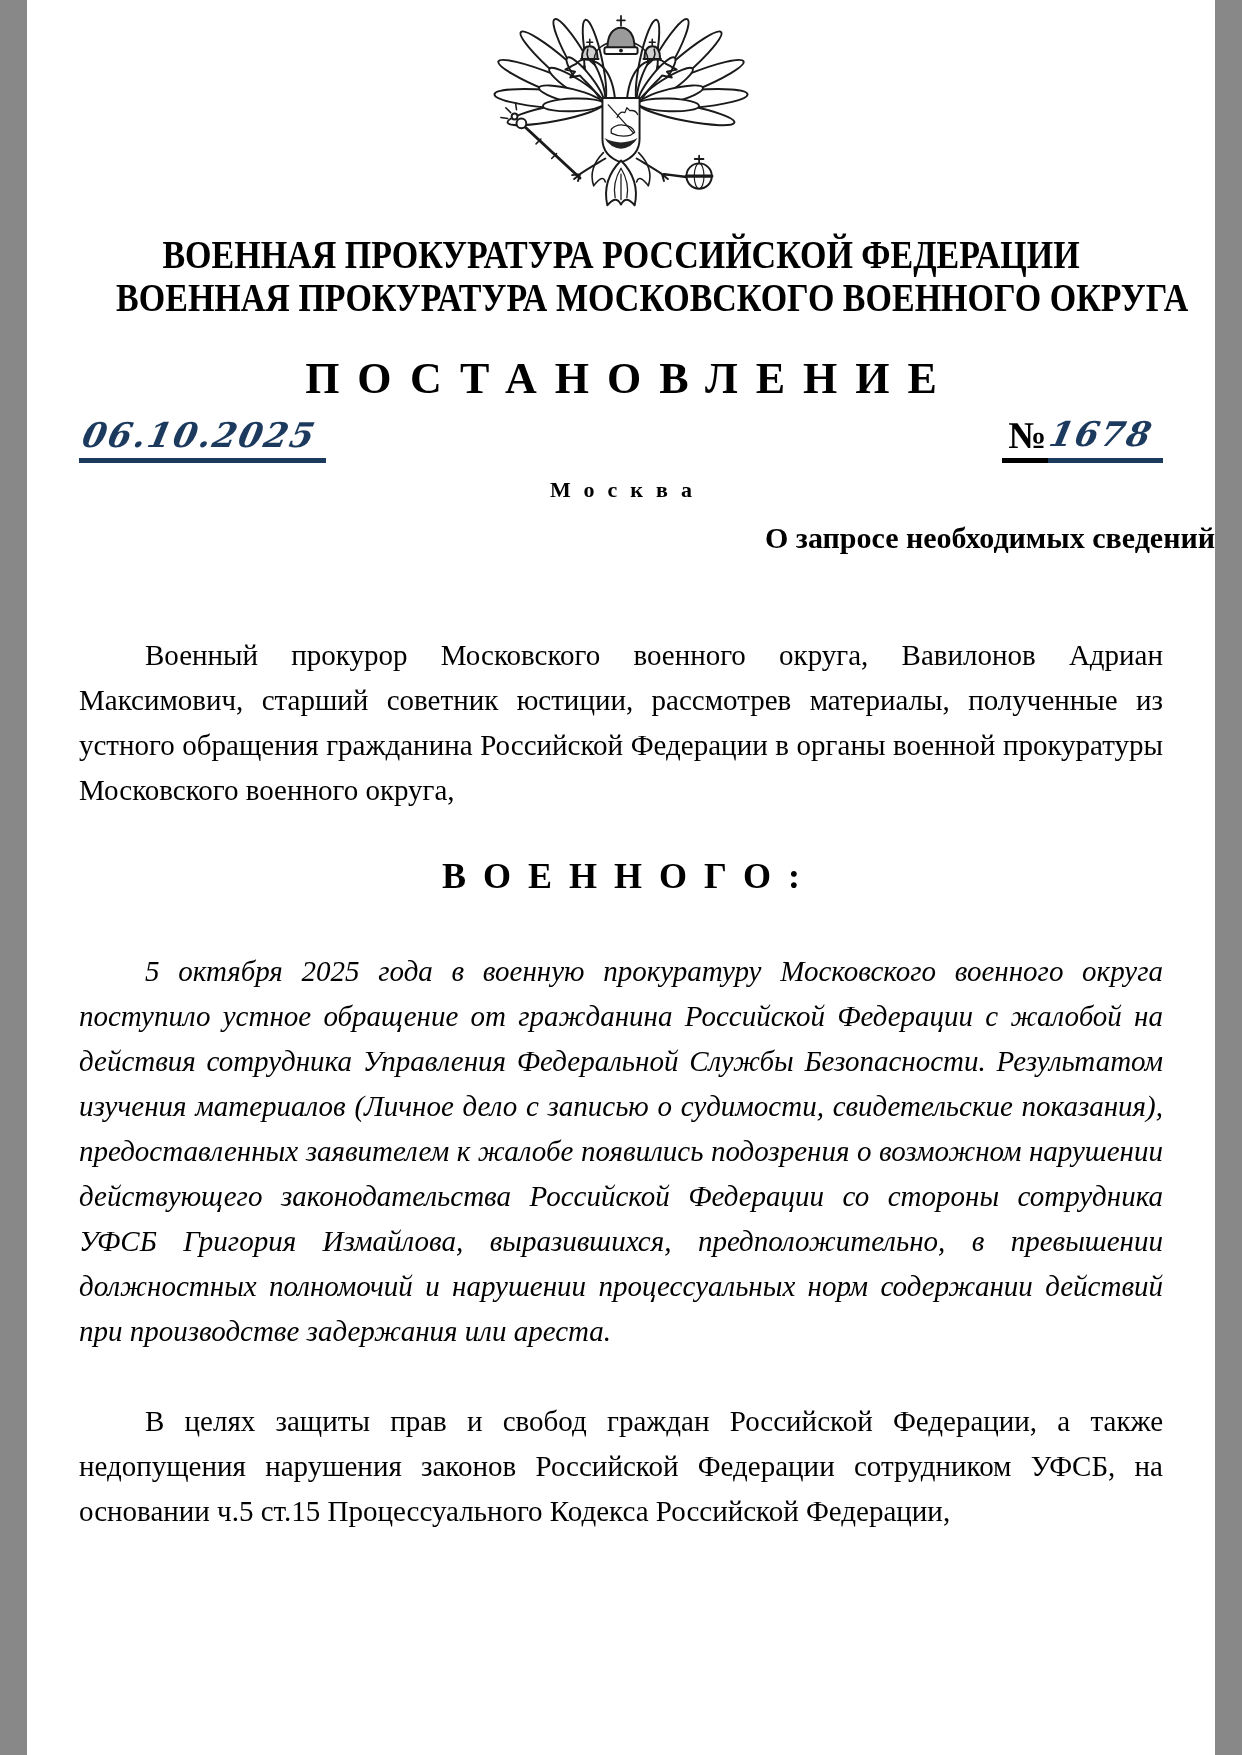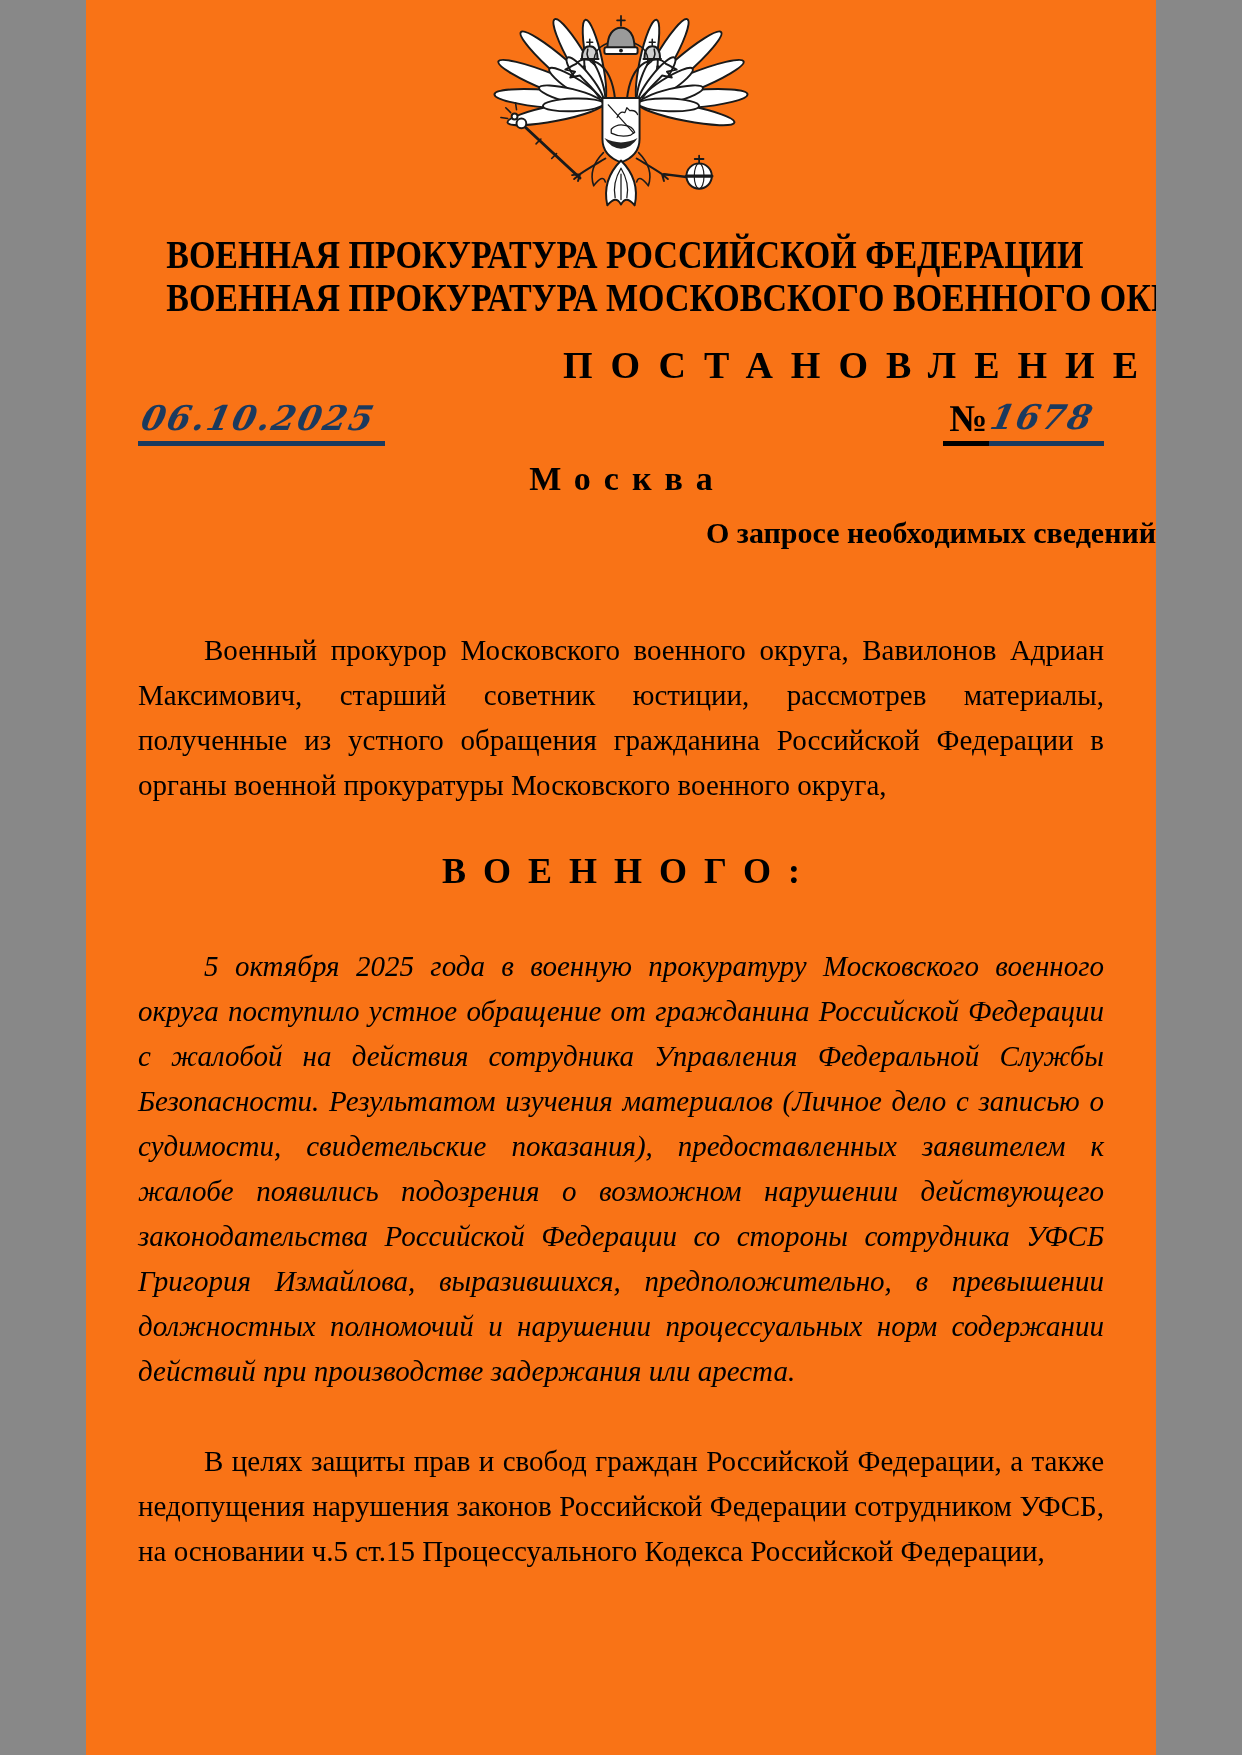--- a/index.html
+++ b/index.html
@@ -1,33 +1,33 @@
 <!DOCTYPE html>
 <html><head>
 <meta charset="utf-8">
 <style>
   html,body{margin:0;padding:0;background:#888;}
   .page{
     position:relative;
-    width:1070px;height:1755px;
+    width:1188px;height:1755px;
     margin:0 auto;
-    background:#f97316;
+    background:#ffffff;
     color:#000;
     font-family:"Liberation Serif","DejaVu Serif",serif;
     overflow:hidden;
   }
   .emblem{display:block;margin:10px auto 0;}
   .org{
     text-align:center;font-weight:bold;font-size:40px;line-height:43px;
     margin-top:8px;white-space:nowrap;
   }
   .org .line{display:block;transform:scaleX(0.85);transform-origin:center;}
   .doctype{
-    text-align:right;font-weight:bold;font-size:38px;
-    letter-spacing:18px;text-indent:18px;margin-top:24px;white-space:nowrap;
+    text-align:center;font-weight:bold;font-size:44px;
+    letter-spacing:18px;text-indent:18px;margin-top:34px;white-space:nowrap;
   }
   .daterow{
     display:flex;justify-content:space-between;align-items:flex-end;
     margin:10px 52px 0 52px;
   }
   .handwrite{
     display:inline-block;
     font-family:"DejaVu Serif",serif;
     font-style:italic;font-weight:bold;
     color:#1b3a5e;
@@ -35,21 +35,21 @@
     transform:skewX(-12deg);
   }
   .date{border-bottom:5px solid #1b3a5e;padding:0 10px 3px 4px;}
   .numwrap{display:inline-flex;align-items:flex-end;}
   .numsign{
     font-weight:bold;font-size:38px;line-height:38px;
     border-bottom:5px solid #000;padding:0 2px 4px 6px;
   }
   .numval{border-bottom:5px solid #1b3a5e;padding:0 10px 4px 2px;}
   .city{
-    text-align:center;font-weight:bold;font-size:34px;
+    text-align:center;font-weight:bold;font-size:22px;
     letter-spacing:13px;text-indent:13px;margin-top:14px;
   }
   .subject{text-align:right;font-weight:bold;font-size:30px;margin-top:18px;}
   .para{
     font-size:29px;line-height:45px;
     text-align:justify;text-indent:66px;
     margin:0 52px;
   }
   .p1{margin-top:78px;}
   .ustanovil{

